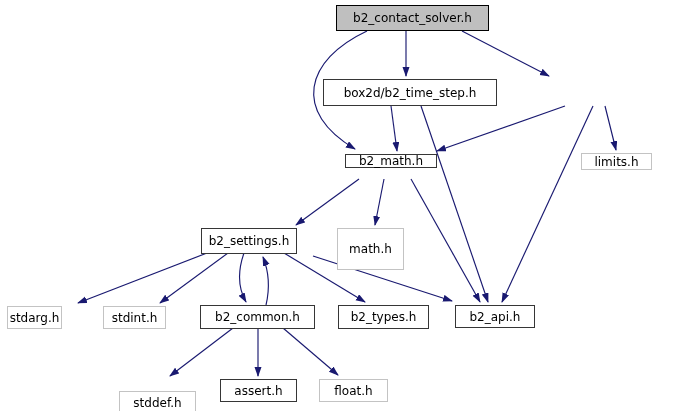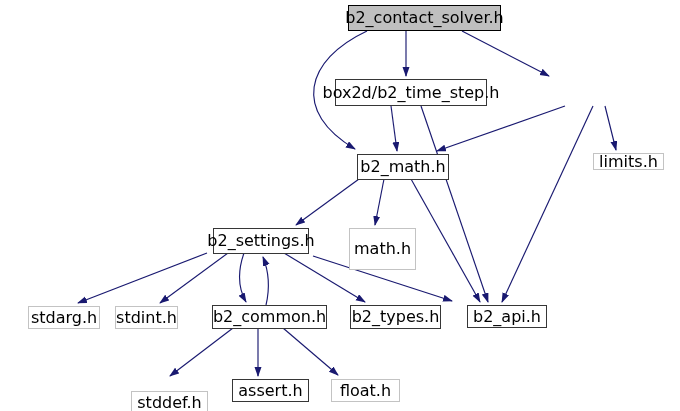--- a/index.html
+++ b/index.html
@@ -13,25 +13,24 @@
   .edge-layer{position:absolute;left:0;top:0;width:680px;height:411px;}
   .edge{stroke:var(--edge-color,#191970);stroke-width:1.15;fill:none;}
   .arrowhead{fill:var(--edge-color,#191970);}
   .node{
     position:absolute;
     box-sizing:border-box;
     display:flex;align-items:center;justify-content:center;
     background:#ffffff;
     border:1.5px solid #363636;
     color:#000000;
-    font-size:16px;
+    font-size:12px;
     line-height:1;
     white-space:nowrap;
     cursor:pointer;
-    margin-left:12px;
   }
   .node.external{border-color:#c3c3c3;cursor:default;}
   .node.root{background:var(--root-fill,#bfbfbf);border-color:#000000;cursor:default;}
 </style>
 </head>
 <body>
 
 <div class="graph">
 
   <svg class="edge-layer" width="680" height="411" viewBox="0 0 680 411" xmlns="http://www.w3.org/2000/svg">
@@ -57,32 +56,32 @@
     <path class="edge" marker-end="url(#arrow)" d="M266,305 C270,288 269,272 263,257"></path>
     <path class="edge" marker-end="url(#arrow)" d="M284,253 L365,302"></path>
     <path class="edge" marker-end="url(#arrow)" d="M313,256 L452,301"></path>
     <path class="edge" marker-end="url(#arrow)" d="M233,328 L170,376"></path>
     <path class="edge" marker-end="url(#arrow)" d="M258,328 L258,376"></path>
     <path class="edge" marker-end="url(#arrow)" d="M283,328 L338,375"></path>
   </svg>
 
   <div class="node root" style="left:336px;top:5px;width:153px;height:26px">b2_contact_solver.h</div>
 
-  <div class="node" style="left:323px;top:79px;width:152px;height:27px">box2d/b2_time_step.h</div>
+  <div class="node" style="left:323px;top:79px;width:174px;height:27px">box2d/b2_time_step.h</div>
 
 
-  <div class="node" style="left:345px;top:154px;width:92px;height:26px">b2_math.h</div>
+  <div class="node" style="left:345px;top:154px;width:92px;height:14px">b2_math.h</div>
 
   <div class="node external" style="left:581px;top:153px;width:71px;height:17px">limits.h</div>
 
   <div class="node" style="left:201px;top:228px;width:96px;height:26px">b2_settings.h</div>
 
   <div class="node external" style="left:337px;top:228px;width:67px;height:42px">math.h</div>
 
-  <div class="node external" style="left:16px;top:306px;width:72px;height:23px">stdarg.h</div>
+  <div class="node external" style="left:7px;top:306px;width:55px;height:23px">stdarg.h</div>
 
   <div class="node external" style="left:103px;top:306px;width:63px;height:23px">stdint.h</div>
 
   <div class="node" style="left:200px;top:305px;width:115px;height:24px">b2_common.h</div>
 
   <div class="node" style="left:338px;top:305px;width:91px;height:24px">b2_types.h</div>
 
   <div class="node" style="left:455px;top:305px;width:80px;height:23px">b2_api.h</div>
 
   <div class="node external" style="left:119px;top:391px;width:77px;height:23px">stddef.h</div>

